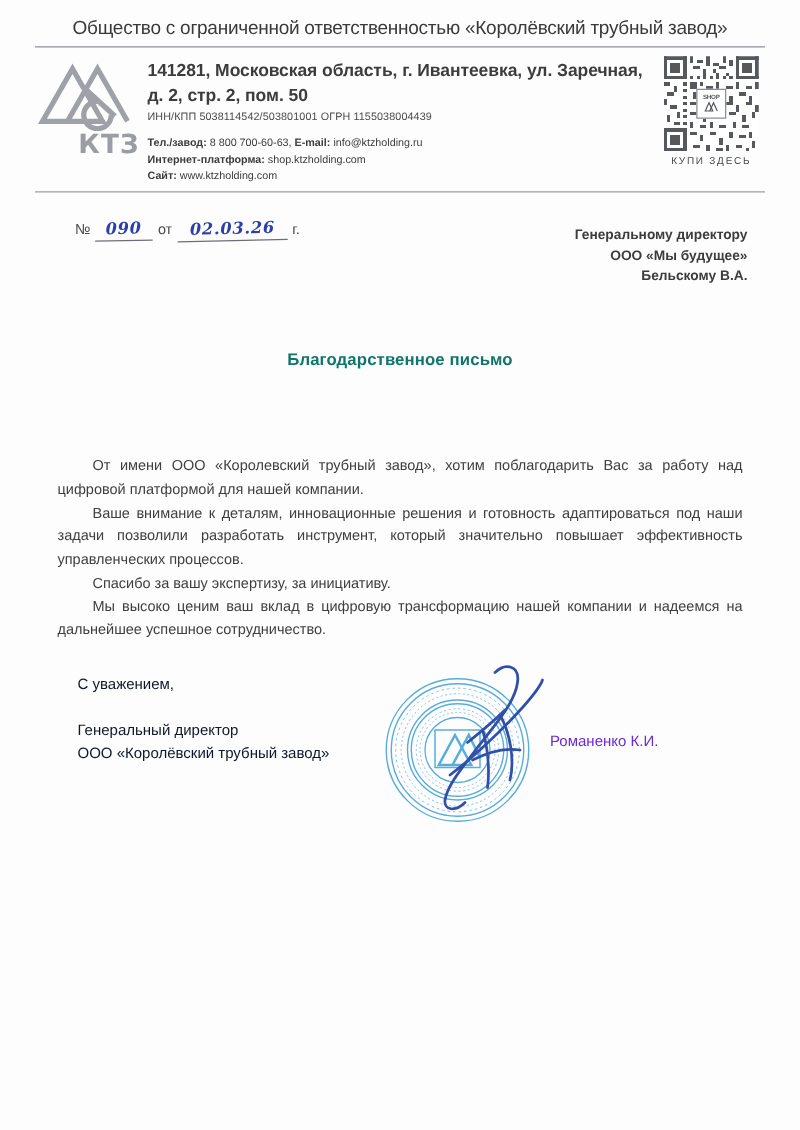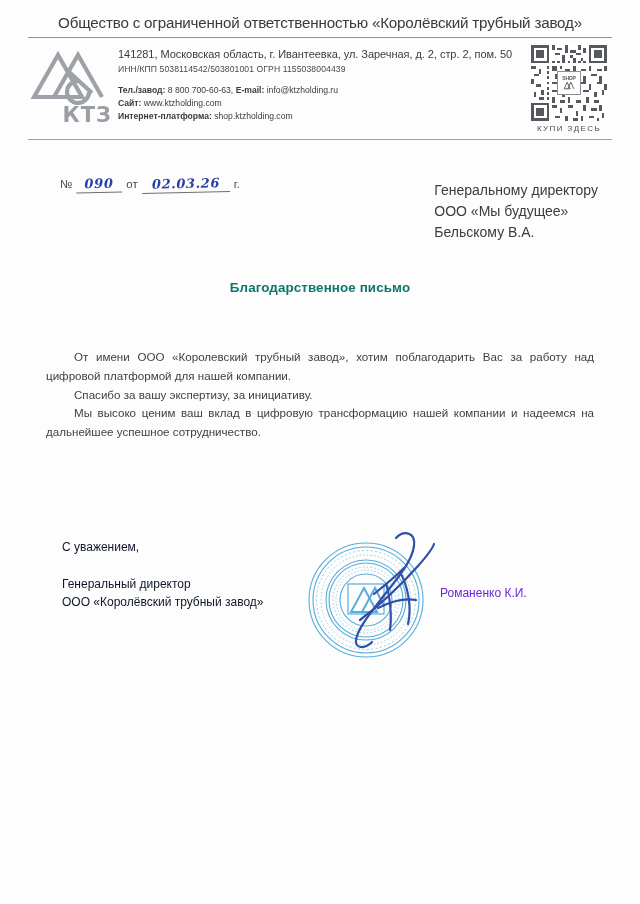--- a/index.html
+++ b/index.html
@@ -62,22 +62,22 @@
     text-align: right;
     margin-top: -2px;
   }
   
   .contact {
     flex: 1 1 auto;
     padding-left: 6px;
     padding-top: 2px;
   }
   .addr-line {
-    font-size: 11px;
-    font-weight: normal;
+    font-size: 14px;
+    font-weight: bold;
     color: #3c3c3c;
     line-height: 1.42;
     letter-spacing: -0.05px;
   }
   .reg-line {
     font-size: 8.6px;
     color: #4a4a4a;
     line-height: 1.42;
     letter-spacing: 0.1px;
   }
@@ -152,42 +152,43 @@
     display: inline-block;
     transform: rotate(-1.2deg);
   }
   .hand.num { min-width: 36px; text-align: center; }
   .hand.date { min-width: 78px; text-align: center; }
   
   .addressee {
     position: absolute;
     right: 42px;
     top: 180px;
-    text-align: left;
-    font-size: 14px;
+    text-align: right;
+    font-size: 11px;
     line-height: 1.5;
     color: #3c3c3c;
+    font-weight: bold;
   }
   
   .doc-title {
     position: absolute;
     left: 0;
     right: 0;
     top: 280px;
     text-align: center;
     font-size: 13.4px;
     font-weight: bold;
     color: #0f766e;
     letter-spacing: 0.1px;
   }
   
   .body-text {
     position: absolute;
     left: 46px;
-    top: 348px;
+    top: 364px;
     width: 548px;
     font-size: 11.6px;
     line-height: 1.62;
     color: #3f3f3f;
   }
   .body-text p {
     margin: 0;
     text-indent: 28px;
     text-align: justify;
   }
@@ -255,26 +256,26 @@
         <div class="addr-line">141281, Московская область, г. Ивантеевка, ул. Заречная, д. 2, стр. 2, пом. 50</div>
         <div class="reg-line">ИНН/КПП 5038114542/503801001  ОГРН 1155038004439</div>
         <div class="contact-gap"></div>
         <div class="contact-line">
           <b>Тел./завод:</b>
           <span>8  800  700-60-63,</span>
           <b>E-mail:</b>
           <span>info@ktzholding.ru</span>
         </div>
         <div class="contact-line">
+          <b>Интернет-платформа:</b>
+          <span>shop.ktzholding.com</span>
+        </div>
+        <div class="contact-line">
           <b>Сайт:</b>
           <span>www.ktzholding.com</span>
-        </div>
-        <div class="contact-line">
-          <b>Интернет-платформа:</b>
-          <span>shop.ktzholding.com</span>
         </div>
       </div>
 
       <div class="qr-block">
         <div class="qr-canvas">
           <svg width="76" height="76" viewBox="0 0 29 29" shape-rendering="crispEdges">
             <rect width="29" height="29" fill="#ffffff"></rect>
             <g fill="#55595e">
 
               <rect x="0" y="0" width="7" height="1"></rect>
@@ -407,20 +408,21 @@
   <div class="addressee">
     <div>Генеральному директору</div>
     <div>ООО «Мы будущее»</div>
     <div>Бельскому В.А.</div>
   </div>
 
   <div class="doc-title">Благодарственное письмо</div>
 
   <div class="body-text">
     <p>От имени ООО «Королевский трубный завод», хотим поблагодарить Вас за работу над цифровой платформой для нашей компании.</p>
+    <p>Ваше внимание к деталям, инновационные решения и готовность адаптироваться под наши задачи позволили разработать инструмент, который значительно повышает эффективность управленческих процессов.</p>
     <p>Спасибо за вашу экспертизу, за инициативу.</p>
     <p>Мы высоко ценим ваш вклад в цифровую трансформацию нашей компании и надеемся на дальнейшее успешное сотрудничество.</p>
   </div>
 
   <div class="closing">
     <div>С уважением,</div>
     <div class="closing-gap"></div>
     <div>Генеральный директор</div>
     <div>ООО «Королёвский трубный завод»</div>
   </div>

